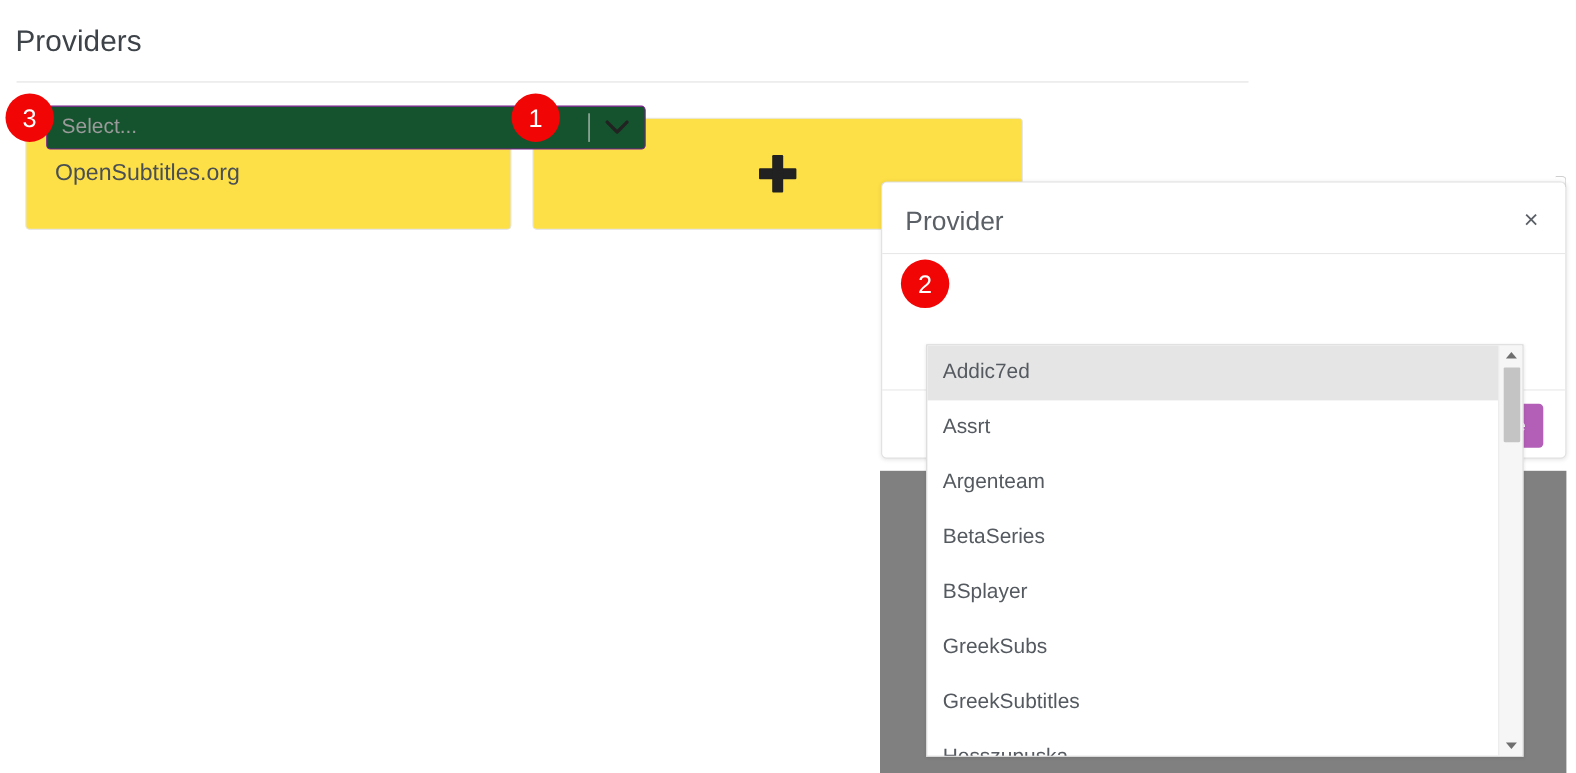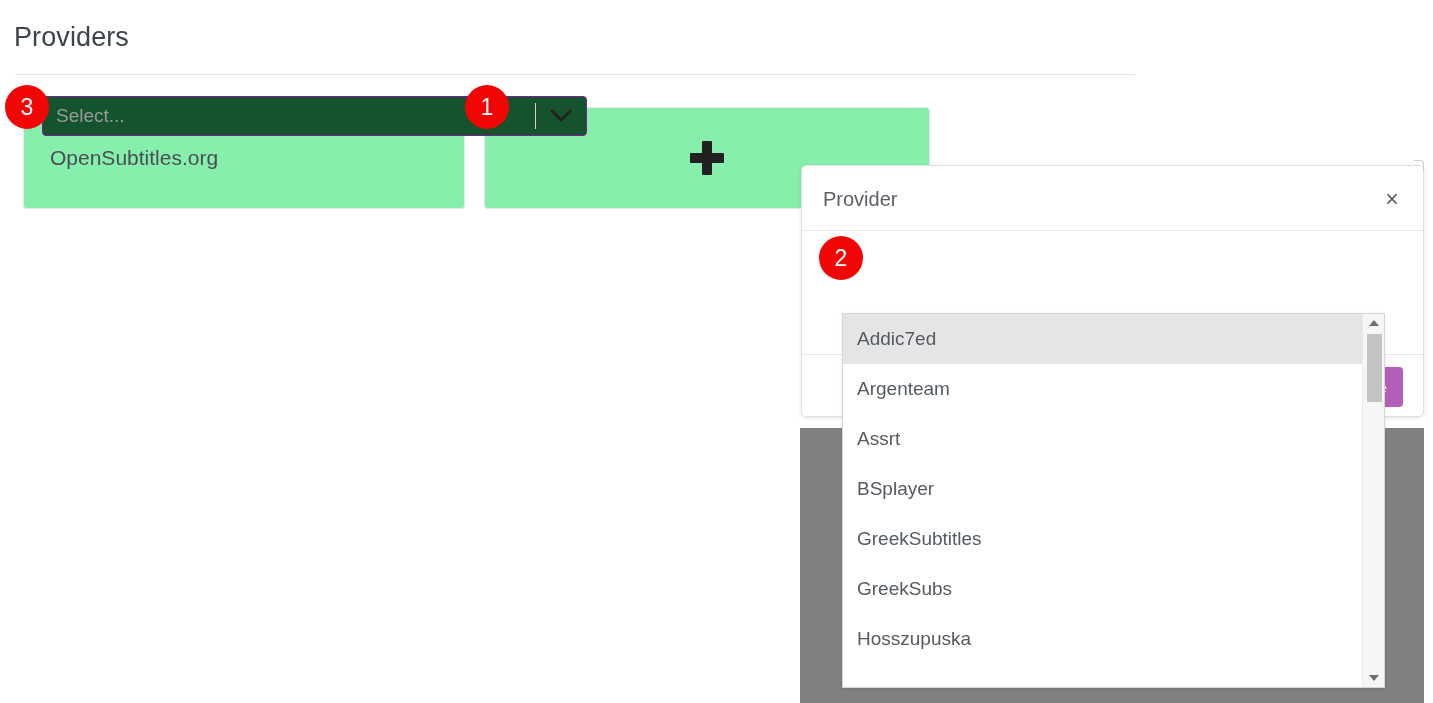--- a/index.html
+++ b/index.html
@@ -19,21 +19,21 @@
     letter-spacing: .1px; line-height: 34px;
   }
   .header-rule {
     position: absolute; left: 15px; top: 74px;
     width: 1120px; height: 1px; background: #e2e2e2;
   }
 
   
   .card {
     position: absolute; top: 107px; height: 102px;
-    background: #86efac; border: 1px solid #e6e6e6; border-radius: 4px;
+    background: #fde047; border: 1px solid #e6e6e6; border-radius: 4px;
   }
   .card-existing { left: 23px; width: 442px; }
   .card-add      { left: 484px; width: 446px; }
   .card-label {
     position: absolute; left: 26px; top: 50%;
     transform: translateY(-50%);
     font-size: 21px; color: #4a4f54; font-weight: 400;
   }
   .plus-icon {
     position: absolute; left: 50%; top: 50%;
@@ -59,21 +59,21 @@
     background: #ffffff; border-radius: 5px;
     border: 1px solid #e0e0e0;
     box-shadow: 0 1px 4px rgba(0,0,0,.10);
   }
   .modal-header {
     position: absolute; left: 0; top: 0; width: 100%; height: 65px;
     border-bottom: 1px solid #e8e8e8;
   }
   .modal-title {
     position: absolute; left: 21px; top: 22px;
-    font-size: 20px; color: #5a6066; font-weight: 400;
+    font-size: 24px; color: #5a6066; font-weight: 400;
   }
   .modal-close {
     position: absolute; right: 20px; top: 23px;
     width: 22px; height: 22px; cursor: pointer;
     color: #5a6066; font-size: 23px; line-height: 20px;
     text-align: center; font-weight: 300;
   }
   .modal-body { position: absolute; left: 0; top: 65px; width: 100%; height: 125px; }
   .modal-footer {
     position: absolute; left: 0; bottom: 0; width: 100%; height: 62px;
@@ -204,25 +204,26 @@
     <span class="select-arrow">
       <svg width="22" height="14" viewBox="0 0 22 14" aria-hidden="true">
         <path d="M2 2 L11 11 L20 2" fill="none" stroke="#222" stroke-width="3" stroke-linecap="round" stroke-linejoin="round"></path>
       </svg>
     </span>
   </div>
 
   <div class="dropdown">
     <div class="dropdown-list">
         <div class="option highlighted">Addic7ed</div>
+        <div class="option">Assrt</div>
         <div class="option">Argenteam</div>
-        <div class="option">Assrt</div>
+        <div class="option">BetaSeries</div>
         <div class="option">BSplayer</div>
+        <div class="option">GreekSubs</div>
         <div class="option">GreekSubtitles</div>
-        <div class="option">GreekSubs</div>
         <div class="option">Hosszupuska</div>
       </div>
     <div class="dd-scrollbar">
       <span class="dd-sb-arrow up">
           <i></i>
         </span>
       <span class="dd-sb-thumb"></span>
       <span class="dd-sb-arrow down">
           <i></i>
         </span>

